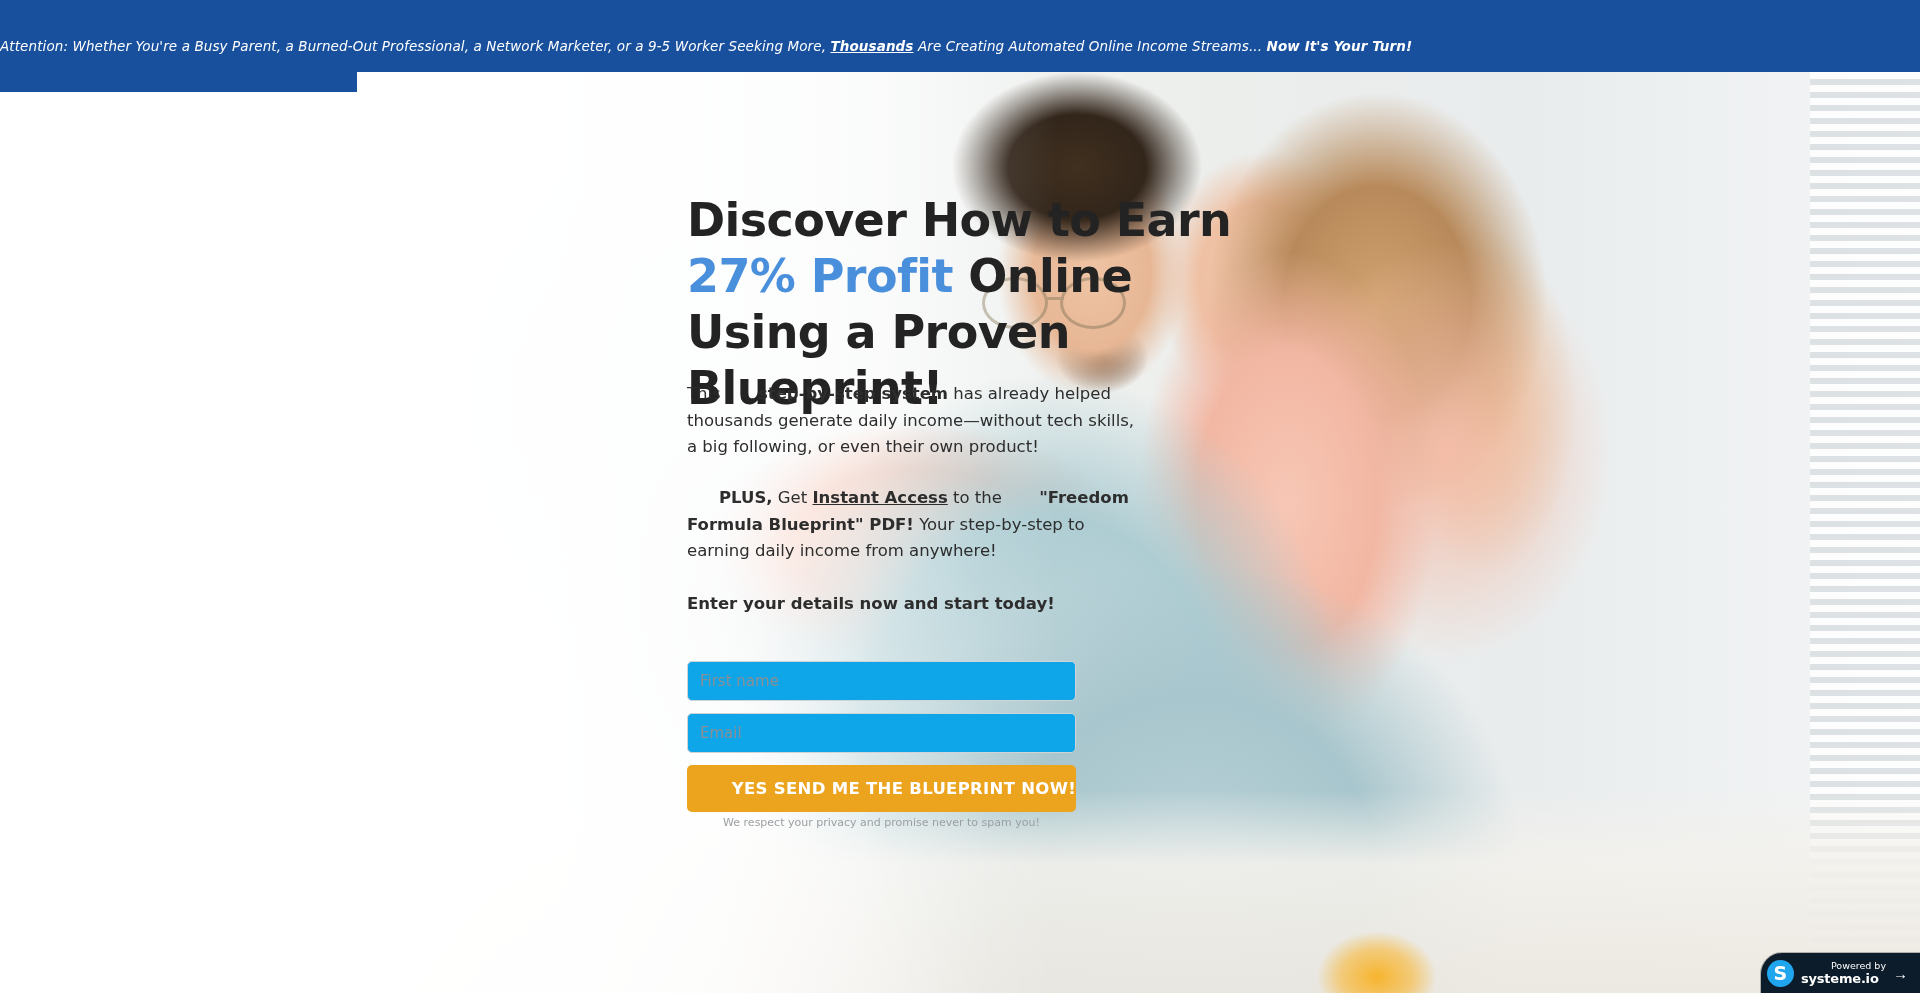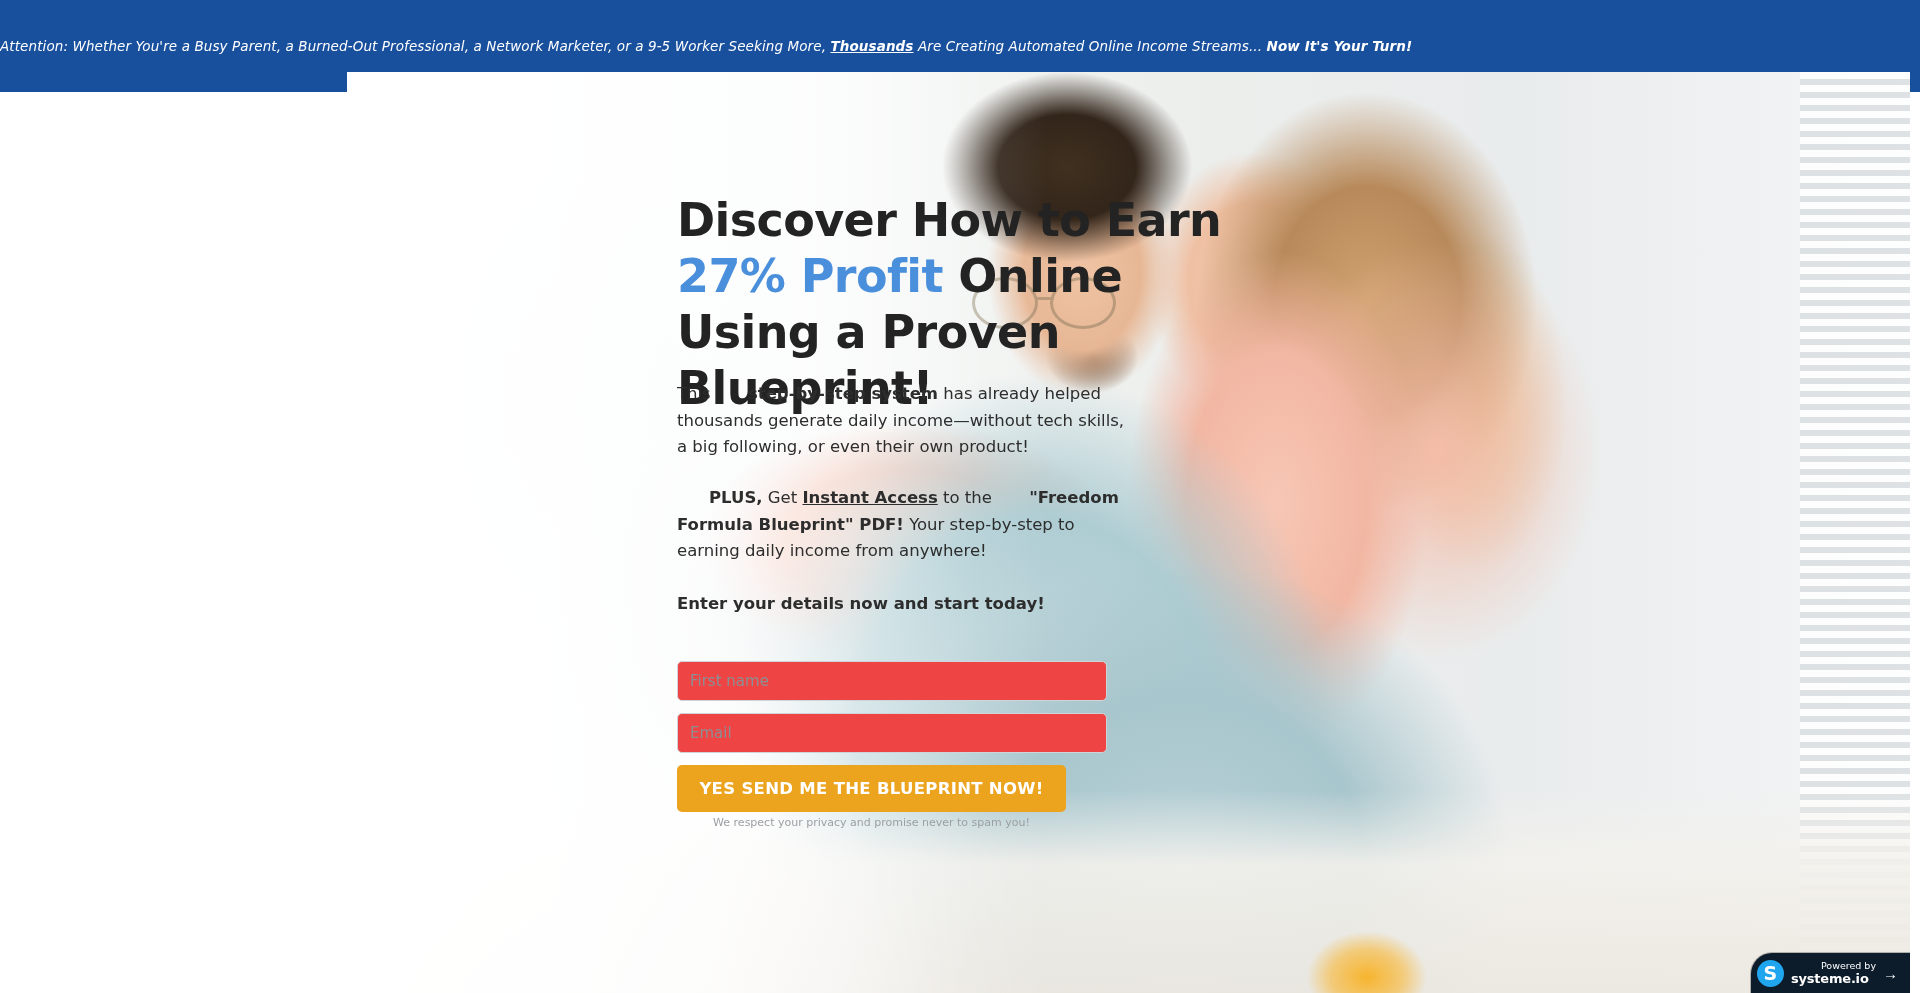--- a/index.html
+++ b/index.html
@@ -23,21 +23,21 @@
     font-size:13.5px;
     color:#ffffff;
     letter-spacing:.1px;
     white-space:nowrap;
   }
   .attention-text .kw{ font-weight:bold; text-decoration:underline; }
   .attention-text .tail{ font-weight:bold; }
 
   
   .hero{
-    position:absolute; left:347px; top:72px;
+    position:absolute; left:357px; top:72px;
     width:1563px; height:921px;
     overflow:hidden;
     background:#f3f7f9;
   }
   
   .photo{
     position:absolute; inset:0;
     background:
       
       radial-gradient(ellipse 60px 46px at 1020px 905px, rgba(247,178,40,.95) 0%, rgba(247,178,40,.55) 60%, rgba(247,178,40,0) 100%),
@@ -126,45 +126,45 @@
   .para u{ text-decoration:underline; font-weight:bold; }
   #para1{ top:309px; }
   #para2{ top:413px; }
   #para3{ top:519px; font-weight:bold; font-size:16.5px; }
 
   
   .form{
     position:absolute; left:330px; top:589px; width:389px;
   }
   .field{
-    width:430px; height:40px;
+    width:389px; height:40px;
     border:1px solid #cfd4d8;
     border-radius:5px;
-    background:#ef4444;
+    background:#0ea5e9;
     font-family:"DejaVu Sans", sans-serif;
     font-size:15px;
     color:#2d2d2d;
     padding:0 12px;
     display:block;
     margin-bottom:12px;
     outline:none;
   }
   .field::placeholder{ color:#8b8f93; }
   .cta{
     width:389px; height:47px;
     background:#eca31e;
     border:none;
     border-radius:5px;
     color:#ffffff;
     font-family:"DejaVu Sans", sans-serif;
     font-weight:bold;
     font-size:16.5px;
     letter-spacing:.3px;
     cursor:pointer;
-    display:flex; align-items:center; justify-content:center;
+    display:flex; align-items:center; justify-content:flex-end;
     margin-top:3px;
   }
   .privacy{
     width:389px; text-align:center;
     margin-top:4px;
     font-family:"DejaVu Sans", sans-serif;
     font-size:11px;
     color:#9b9fa3;
   }
 

